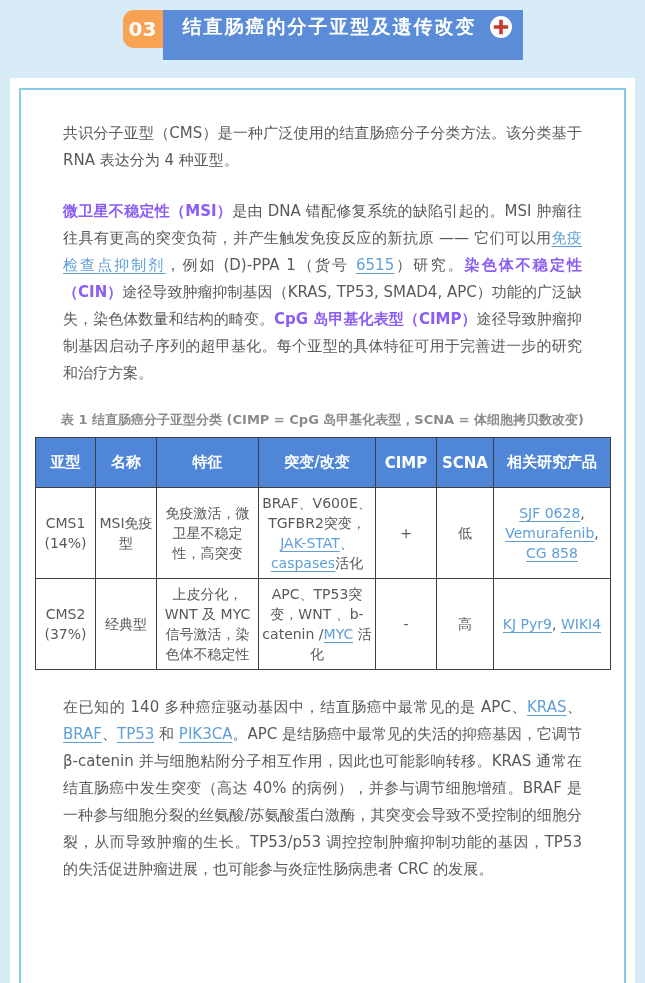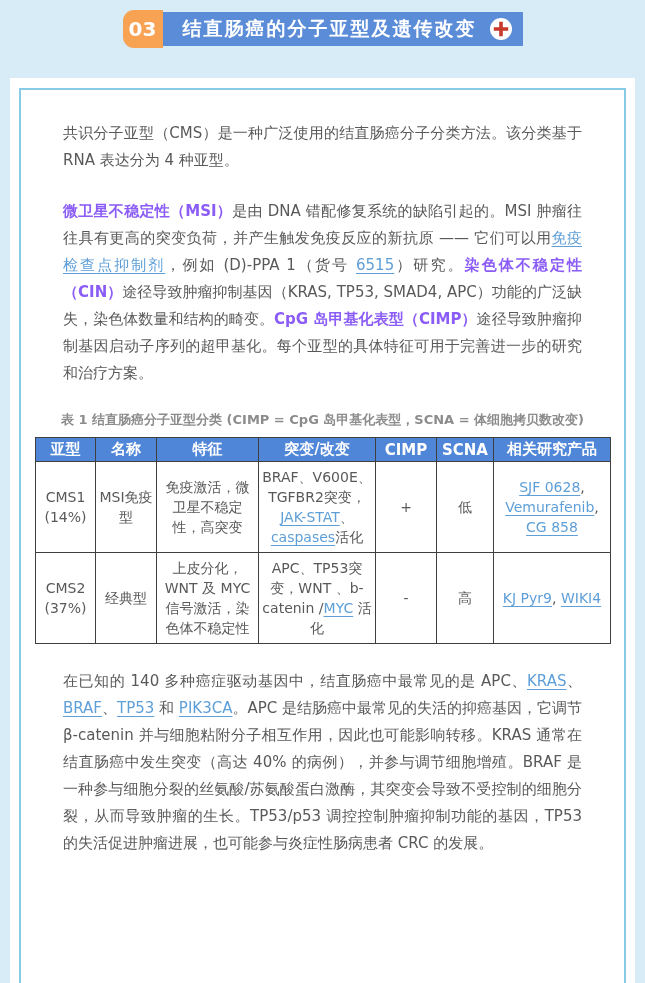--- a/index.html
+++ b/index.html
@@ -3,41 +3,41 @@
 <meta charset="utf-8">
 <style>
   html,body{margin:0;padding:0;}
   body{
     width:645px;height:983px;position:relative;overflow:hidden;
     background:#d8ecf8;
     font-family:"DejaVu Sans","Liberation Sans",sans-serif;
   }
   
   .banner-row{position:absolute;top:10px;left:0;width:100%;height:38px;
-    display:flex;justify-content:center;align-items:center;}
+    display:flex;justify-content:center;}
   .badge{width:40px;height:38px;background:#f8a254;border-radius:11px 0 0 11px;
     color:#fff;font-weight:bold;font-size:20px;display:flex;align-items:center;justify-content:center;}
   .bar{height:34px;background:#5b8cd8;display:flex;align-items:center;
-    padding:0 10px 0 20px;gap:12px;}
+    padding:0 10px 16px 20px;gap:12px;}
   .bar-title{color:#ffffff;font-size:19px;font-weight:bold;letter-spacing:2px;white-space:nowrap;}
   .plus{width:24px;height:24px;display:block;}
   
   .panel{position:absolute;left:10px;right:10px;top:78px;bottom:0;background:#ffffff;}
   .card{position:absolute;left:19px;right:19px;top:88px;bottom:-6px;background:#ffffff;
     border:2px solid #88cbe9;box-sizing:border-box;padding:30px 26px 0;overflow:hidden;}
   
   .para{font-size:15px;line-height:27px;color:#595959;text-align:justify;margin:0 16px 24px;}
   .term{color:#8b5cf6;font-weight:bold;}
   .lnk{color:#5e9fd8;text-decoration:underline;text-underline-offset:3px;cursor:pointer;}
   
   .tbl-caption{font-size:13px;color:#8c8c8c;text-align:center;margin:24px 0 8px;font-weight:bold;}
   table.molecular{border-collapse:collapse;width:575px;margin:0 0 24px -12px;
     table-layout:fixed;}
   table.molecular th{background:#4f86d8;color:#ffffff;font-size:15px;font-weight:bold;
-    padding:2px 1px;border:1px solid #3f3f3f;}
+    padding:15px 1px;border:1px solid #3f3f3f;}
   table.molecular td{border:1px solid #3f3f3f;font-size:14px;line-height:20px;color:#595959;
     text-align:center;vertical-align:middle;padding:5px 3px;word-break:break-word;}
 </style>
 </head>
 <body>
 
 <div class="banner-row">
   <div class="badge">
     <span>03</span>
   </div>

